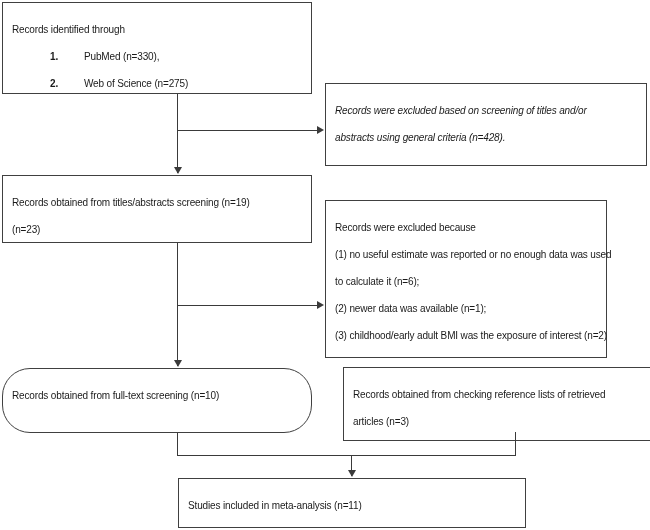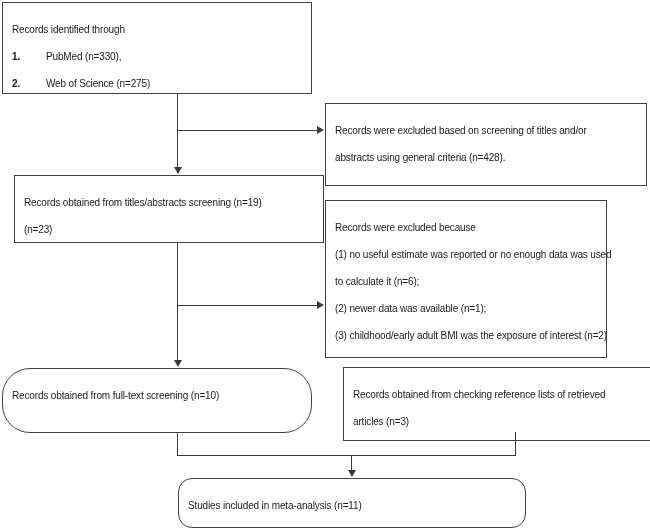--- a/index.html
+++ b/index.html
@@ -27,35 +27,36 @@
     letter-spacing: -0.15px;
     white-space: pre-line;
   }
   .flow-box .line {
     display: block;
     white-space: pre;
   }
   .flow-box .num-item {
     display: block;
     white-space: pre;
+    margin-left: 38px;
   }
   .num-item .num {
     display: inline-block;
     width: 34px;
     font-weight: bold;
   }
 
   
   #box-identified   { left: 2px;   top: 2px;   width: 310px; height: 92px; }
-  #box-excluded-1   { left: 325px; top: 103px;  width: 322px; height: 83px; }
-  #box-titles       { left: 14px;   top: 175px; width: 310px; height: 68px; }
+  #box-excluded-1   { left: 325px; top: 83px;  width: 322px; height: 83px; font-style: italic; }
+  #box-titles       { left: 2px;   top: 175px; width: 310px; height: 68px; }
   #box-excluded-2   { left: 325px; top: 200px; width: 282px; height: 158px; }
   #box-fulltext     { left: 2px;   top: 368px; width: 310px; height: 65px; border-radius: 28px; }
   #box-reference    { left: 343px; top: 367px; width: 322px; height: 74px; }
-  #box-included     { left: 178px; top: 478px; width: 348px; height: 50px; border-radius: 14px; }
+  #box-included     { left: 178px; top: 478px; width: 348px; height: 50px; }
 
   
   .conn {
     position: absolute;
     background: #3a3a3a;
   }
   .vline { width: 1px; }
   .hline { height: 1px; }
 
   

